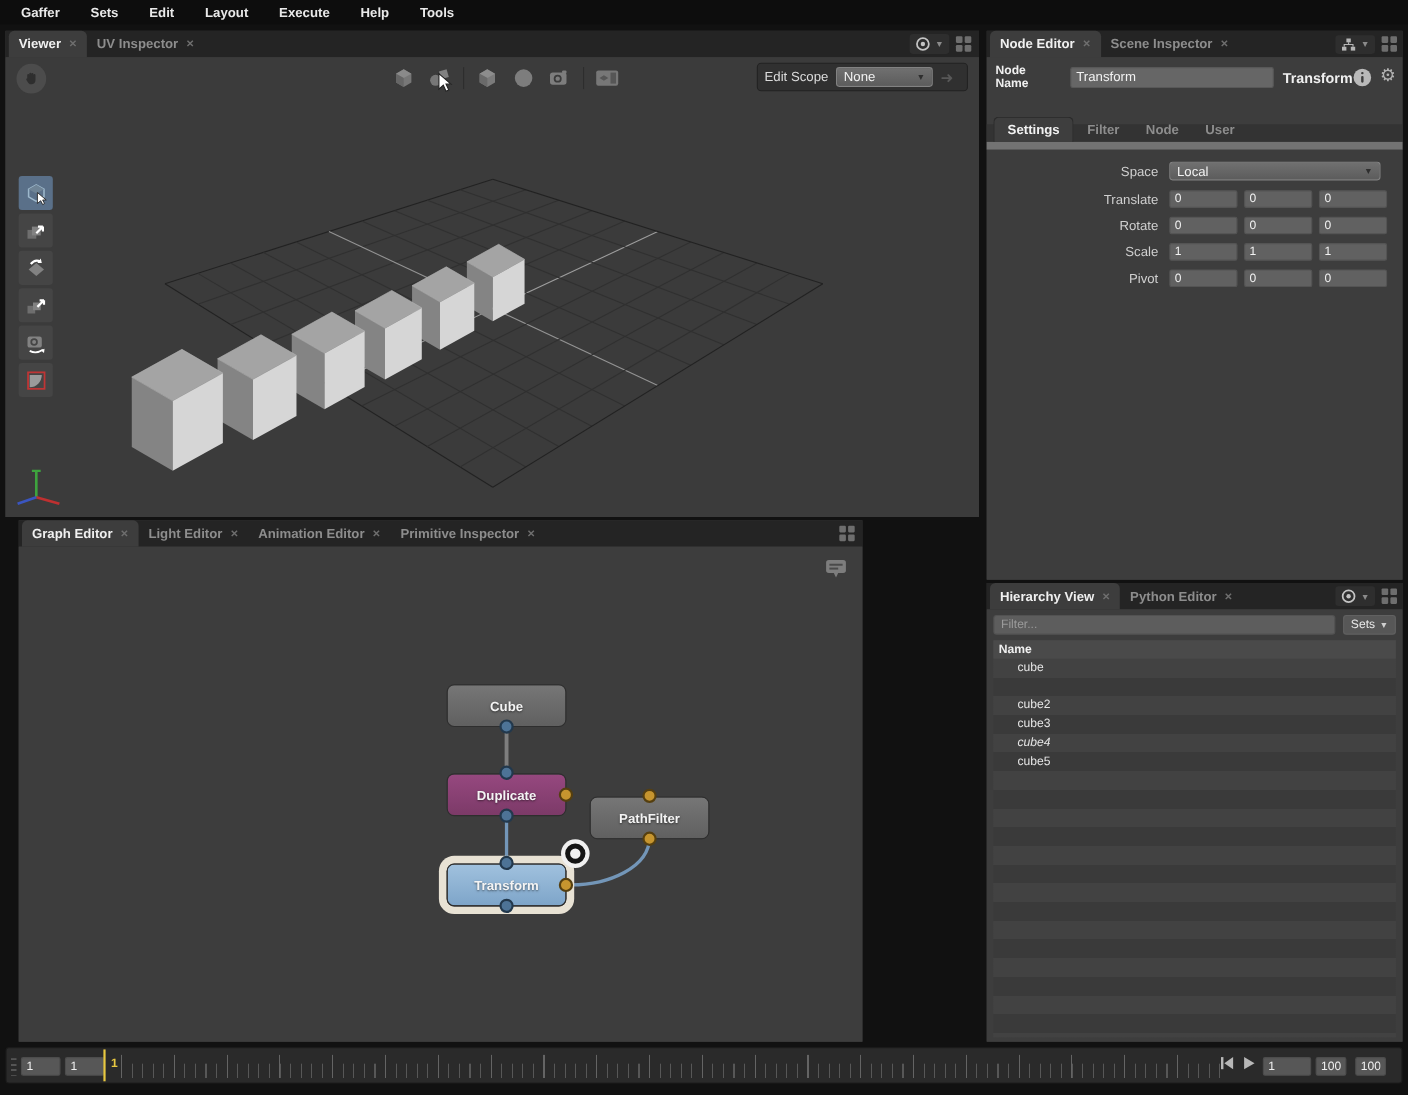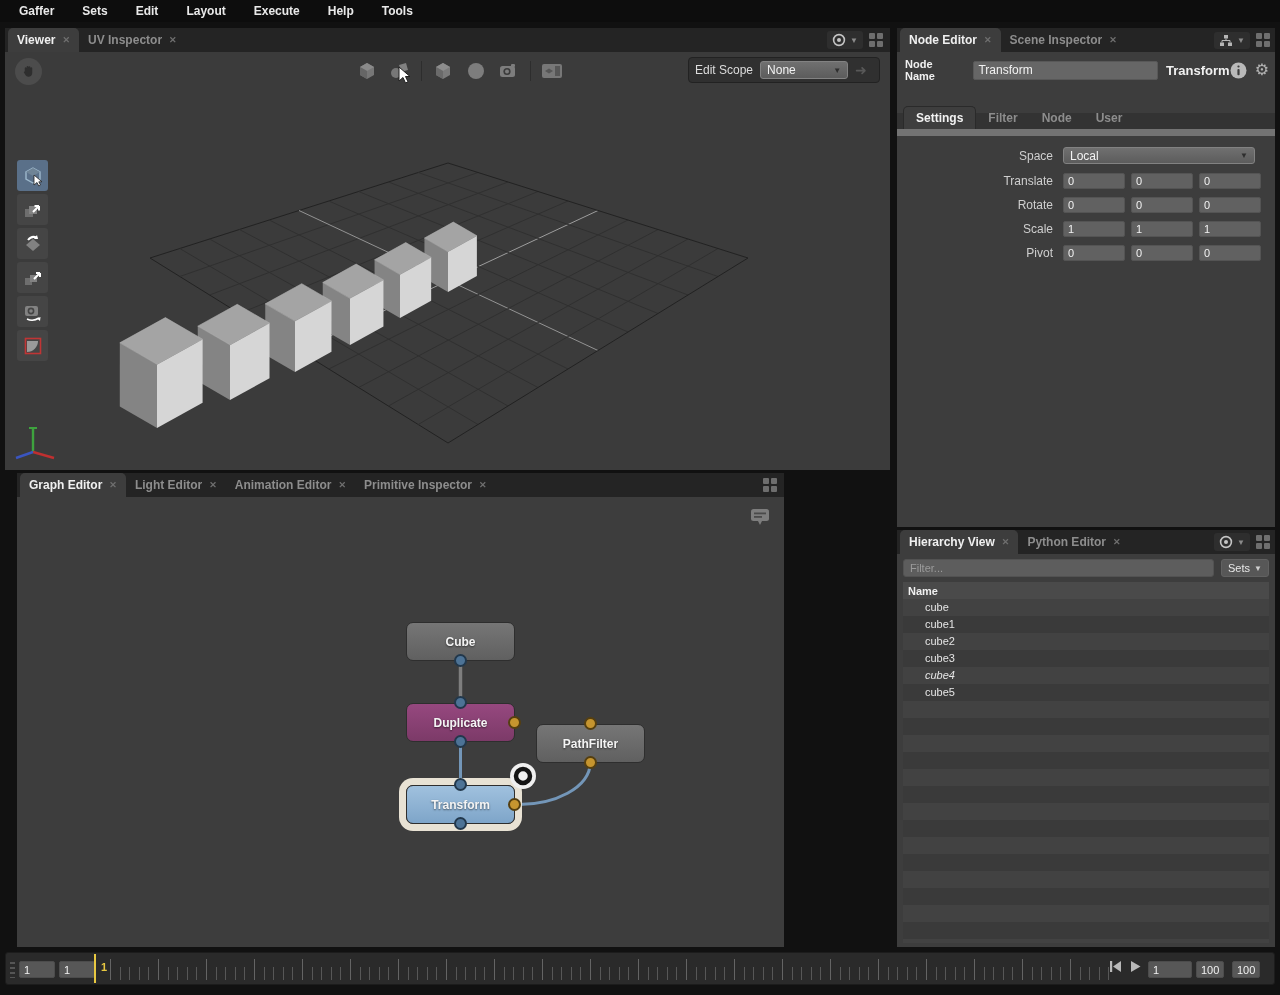--- a/index.html
+++ b/index.html
@@ -498,21 +498,20 @@
       <div class="sets-btn">
         <span>Sets</span>
         <span class="dd-arrow" style="color:#cfcfcf;">▼</span>
       </div>
     </div>
     <div class="hv-header">
         <span>Name</span>
       </div>
     <div class="hv-rows">
       <div class="hv-row" style="top:0;">cube</div>
-      <div class="hv-row" style="top:17px;">cube1</div>
       <div class="hv-row" style="top:34px;">cube2</div>
       <div class="hv-row" style="top:51px;">cube3</div>
       <div class="hv-row" style="top:68px;font-style:italic;">cube4</div>
       <div class="hv-row" style="top:85px;">cube5</div>
     </div>
   </div>
 </div>
 
 <div id="timeline">
   <div class="grip"></div>

